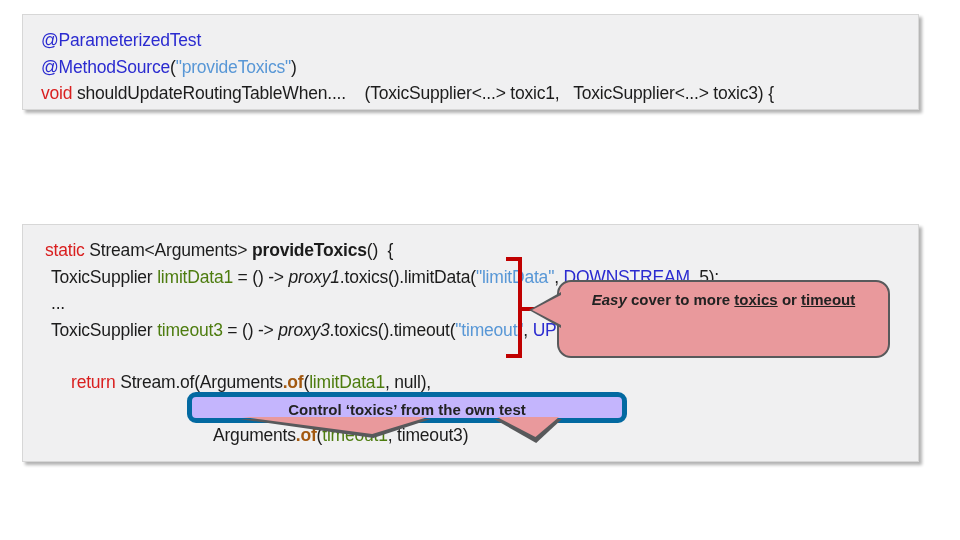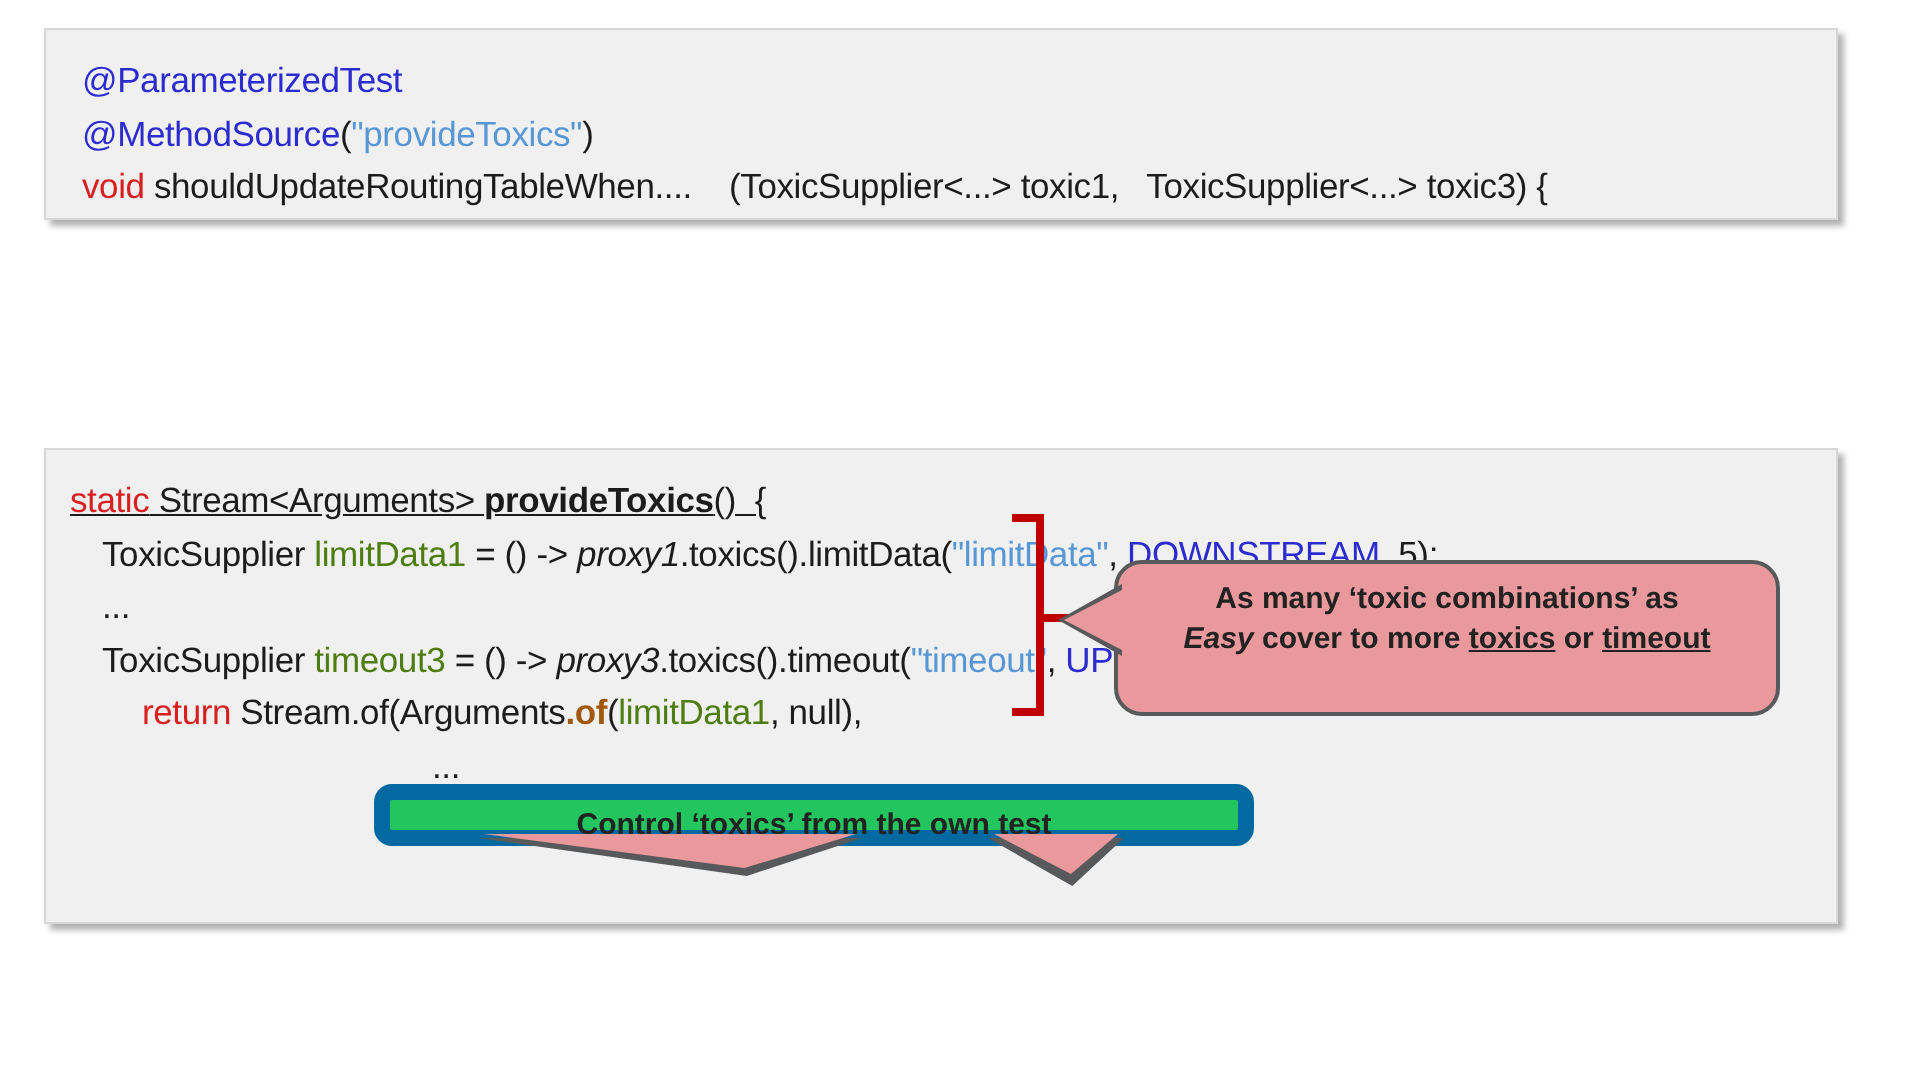--- a/index.html
+++ b/index.html
@@ -61,21 +61,21 @@
   .tail { position:absolute; }
   #c1-tail-border { left:529px; top:292px; width:32px; height:36px; background:#58595b;
                     clip-path:polygon(100% 0, 100% 100%, 0 50%); z-index:3; }
   #c1-tail-fill   { left:532px; top:295px; width:29px; height:30px; background:#e9999c;
                     clip-path:polygon(100% 0, 100% 100%, 0 50%); z-index:4; }
 
   
   #callout-control {
     position:absolute; left:187px; top:392px; width:440px; height:31px;
     box-sizing:border-box;
-    background:#22c55e; border:8px solid #0369a1; border-radius:9px;
+    background:#c4b5fd; border:5px solid #0369a1; border-radius:9px;
     z-index:2; text-align:center;
     font-size:15px; line-height:26px; font-weight:700; color:#222222;
   }
   #c2-tail-left-border  { left:239px; top:419px; width:192px; height:19px; background:#58595b;
                           clip-path:polygon(0 0, 100% 0, 70% 100%); z-index:3; }
   #c2-tail-left-fill    { left:242px; top:417px; width:186px; height:17px; background:#e9999c;
                           clip-path:polygon(0 0, 100% 0, 70% 100%); z-index:4; }
   #c2-tail-right-border { left:494px; top:419px; width:68px; height:24px; background:#58595b;
                           clip-path:polygon(0 0, 100% 0, 62% 100%); z-index:3; }
   #c2-tail-right-fill   { left:497px; top:417px; width:62px; height:20px; background:#e9999c;
@@ -84,38 +84,37 @@
 </head>
 <body>
 
 <div id="annotation-box" class="codebox code-area">
     <div class="code-line"><span class="tk-ann">@ParameterizedTest</span></div>
     <div class="code-line"><span class="tk-ann">@MethodSource</span><span class="tk-plain">(</span><span class="tk-str">"provideToxics"</span><span class="tk-plain">)</span></div>
     <div class="code-line"><span class="tk-kw">void</span><span class="tk-plain"> shouldUpdateRoutingTableWhen....    (ToxicSupplier&lt;...&gt; toxic1,   ToxicSupplier&lt;...&gt; toxic3) {</span></div>
   </div>
 
 <div id="provider-box" class="codebox code-area">
-    <div class="code-line" style="margin-left: 12px; text-decoration: underline;"><span class="tk-kw">static</span><span class="tk-plain"> Stream&lt;Arguments&gt; </span><span class="tk-b">provideToxics</span><span class="tk-plain">()  {</span></div>
+    <div class="code-line" style="margin-left: 22px;"><span class="tk-kw">static</span><span class="tk-plain"> Stream&lt;Arguments&gt; </span><span class="tk-b">provideToxics</span><span class="tk-plain">()  {</span></div>
     <div class="code-line" style="margin-left: 28px;"><span class="tk-plain">ToxicSupplier </span><span class="tk-id">limitData1</span><span class="tk-plain"> = () -&gt; </span><span class="tk-it">proxy1</span><span class="tk-plain">.toxics().limitData(</span><span class="tk-str">"limitData"</span><span class="tk-plain">, </span><span class="tk-const">DOWNSTREAM</span><span class="tk-plain">, 5);</span></div>
     <div class="code-line" style="margin-left: 28px;"><span class="tk-plain">...</span></div>
     <div class="code-line" style="margin-left: 28px;"><span class="tk-plain">ToxicSupplier </span><span class="tk-id">timeout3</span><span class="tk-plain"> = () -&gt; </span><span class="tk-it">proxy3</span><span class="tk-plain">.toxics().timeout(</span><span class="tk-str">"timeout"</span><span class="tk-plain">, </span><span class="tk-const">UPSTREAM</span><span class="tk-plain">, getRandom(...));</span></div>
-    <div class="code-line" style="margin-left: 48px; margin-top: 0;"><span class="tk-kw">return</span><span class="tk-plain"> Stream.of(Arguments</span><span class="tk-idb">.of</span><span class="tk-plain">(</span><span class="tk-id">limitData1</span><span class="tk-plain">, null),</span></div>
+    <div class="code-line" style="margin-left: 48px; margin-top: 26px;"><span class="tk-kw">return</span><span class="tk-plain"> Stream.of(Arguments</span><span class="tk-idb">.of</span><span class="tk-plain">(</span><span class="tk-id">limitData1</span><span class="tk-plain">, null),</span></div>
     <div class="code-line" style="margin-left: 193px;"><span class="tk-plain">...</span></div>
     <div class="code-line" style="margin-left: 190px;"><span class="tk-plain">Arguments</span><span class="tk-idb">.of</span><span class="tk-plain">(</span><span class="tk-id">timeout1</span><span class="tk-plain">, timeout3)</span></div>
   </div>
 
 <div>
   <div id="bracket-top" class="bracket-part"></div>
   <div id="bracket-vert" class="bracket-part"></div>
   <div id="bracket-bottom" class="bracket-part"></div>
   <div id="bracket-stub" class="bracket-part"></div>
 </div>
 
 <div id="callout-combinations" class="code-area">
-    <div class="code-line"><span class="tk-cb">As many ‘toxic combinations’ as</span></div>
     <div class="code-line"><span class="tk-cbi">Easy</span><span class="tk-cb"> cover to more </span><span class="tk-cbu">toxics</span><span class="tk-cb"> or </span><span class="tk-cbu">timeout</span></div>
   </div>
 <div id="c1-tail-border" class="tail"></div>
 <div id="c1-tail-fill" class="tail"></div>
 
 <div id="callout-control">Control ‘toxics’ from the own test</div>
 <div id="c2-tail-left-border" class="tail"></div>
 <div id="c2-tail-left-fill" class="tail"></div>
 <div id="c2-tail-right-border" class="tail"></div>
 <div id="c2-tail-right-fill" class="tail"></div>

